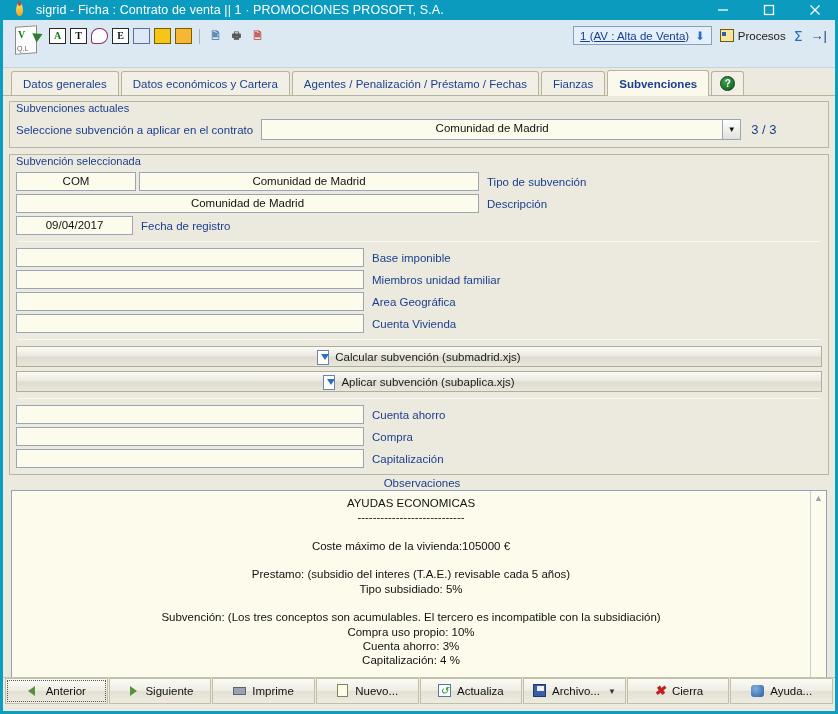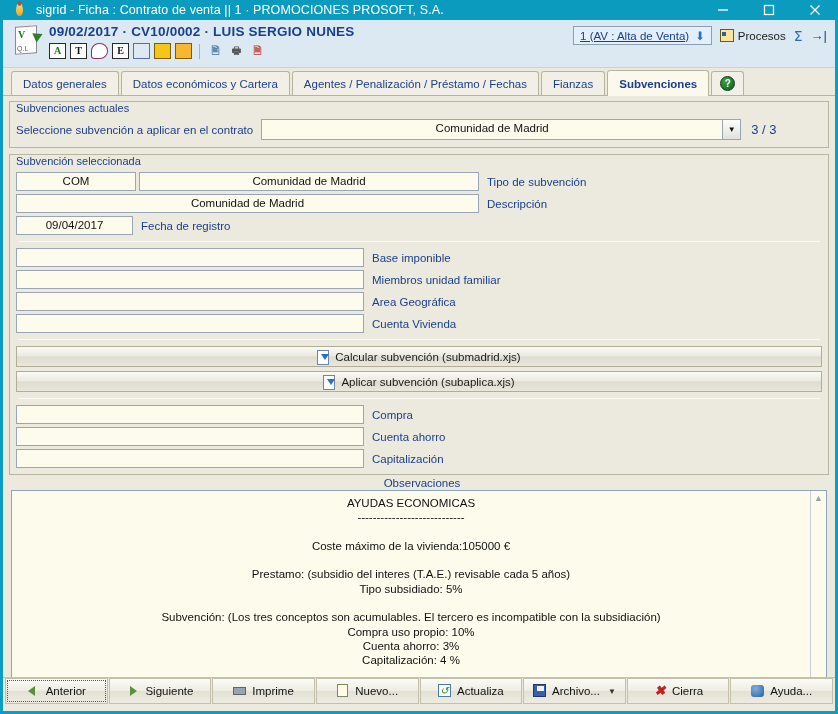--- a/index.html
+++ b/index.html
@@ -480,21 +480,20 @@
   </div>
 
   <div class="recheader">
     <div class="doc-icon">
       <div class="page"></div>
         <div class="v">V</div>
         <div class="ql">Q.L</div>
         <div class="pencil"></div>
     </div>
     <div class="headcol">
-      <div class="rec-title">09/02/2017 · CV10/0002 · LUIS SERGIO NUNES</div>
       <div class="icon-row">
         <div class="mini-ico g">A</div>
         <div class="mini-ico">T</div>
         <div class="mini-ico round"></div>
         <div class="mini-ico">E</div>
         <div class="mini-ico" style="background:#dfe8f5;border-color:#5a6fa0;"></div>
         <div class="mini-ico yellow"></div>
         <div class="mini-ico orange"></div>
         <div class="icon-sep"></div>
         <div class="mini-ico plain" style="color:#3a6ea5;">🖹</div>
@@ -590,25 +589,25 @@
         </div>
         <div class="xbtn">
           <span class="sheet-ico"></span>
           <span>Aplicar subvención (subaplica.xjs)</span>
         </div>
 
         <div class="sep-line"></div>
 
         <div class="row">
           <div class="fld" style="width:348px;"></div>
+          <span class="lbl after">Cuenta ahorro</span>
+        </div>
+        <div class="row">
+          <div class="fld" style="width:348px;"></div>
           <span class="lbl after">Compra</span>
-        </div>
-        <div class="row">
-          <div class="fld" style="width:348px;"></div>
-          <span class="lbl after">Cuenta ahorro</span>
         </div>
         <div class="row" style="margin-bottom:0;">
           <div class="fld" style="width:348px;"></div>
           <span class="lbl after">Capitalización</span>
         </div>
 
       </div>
     </div>
 
     <div class="obs-label">Observaciones</div>

